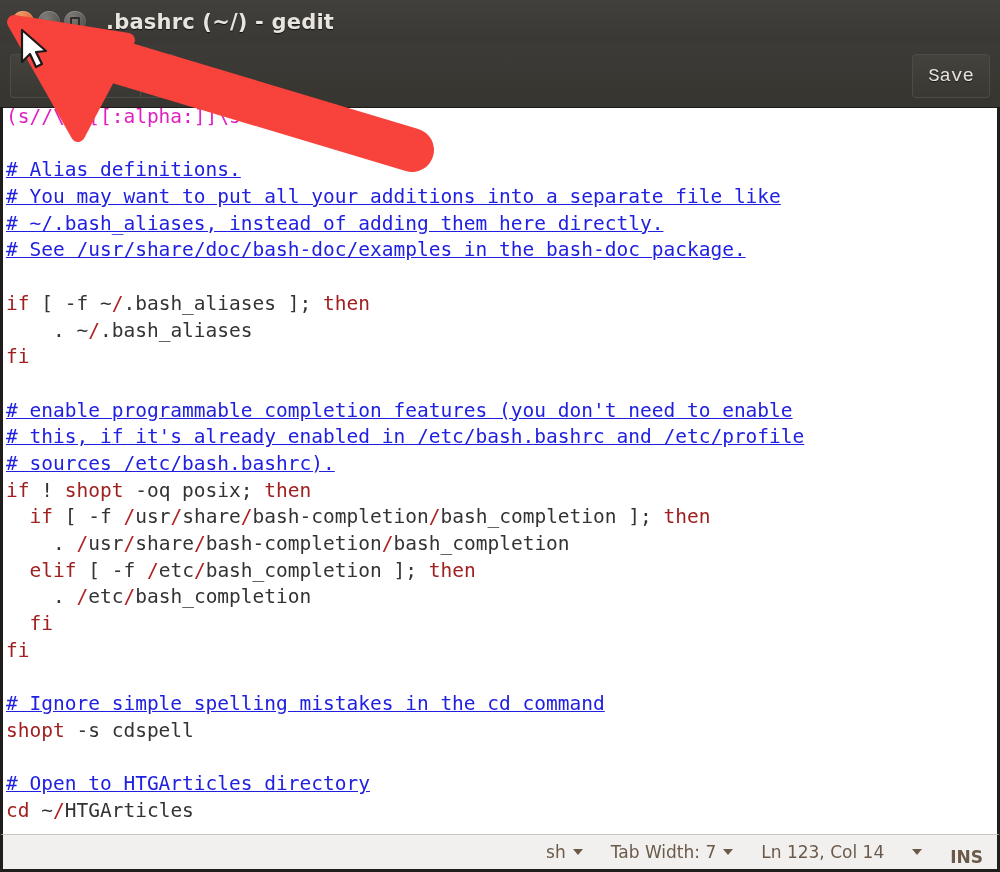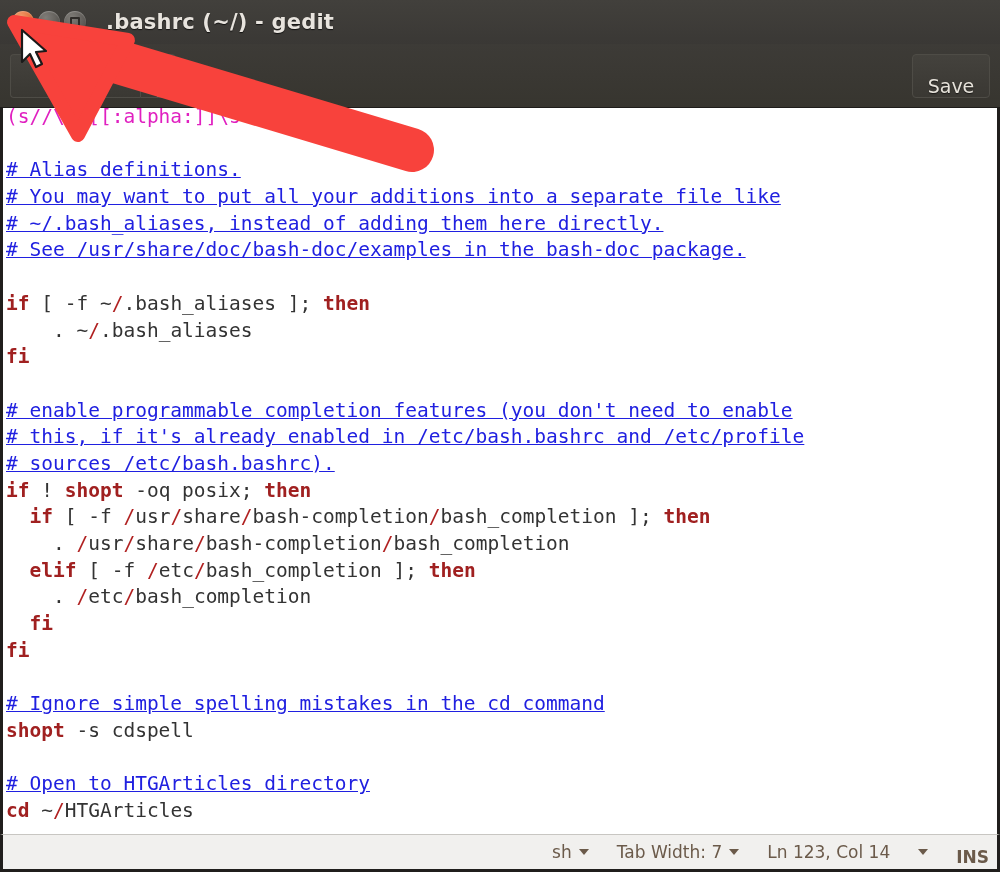--- a/index.html
+++ b/index.html
@@ -103,23 +103,24 @@
     display: flex;
     height: 44px;
   }
   .tb-btn {
     background: linear-gradient(180deg, #44423d 0%, #3a3833 100%);
     border: 1px solid #4e4c46;
     border-radius: 4px;
     color: #e6e2da;
     font-size: 19px;
     display: flex;
-    align-items: flex-end;
+    align-items: center;
     justify-content: center;
     text-shadow: 0 1px 1px rgba(0,0,0,0.6);
+    font-family: Liberation Mono, monospace;
   }
   .tb-open {
     width: 130px;
     border-top-right-radius: 0;
     border-bottom-right-radius: 0;
     border-right: none;
   }
   .tb-open-arrow {
     width: 36px;
     border-top-left-radius: 0;
@@ -155,21 +156,21 @@
     font-size: 19.5px;
     line-height: 26.7px;
     white-space: pre;
     padding: 0 0 0 3px;
     margin-top: -4px;
     color: #222222;
   }
   .code .ln { display: block; height: 26.7px; }
 
   .cm { color: #2020e0; text-decoration: underline; }         
-  .kw { color: #a02020; font-weight: bold; }  
+  .kw { color: #a02020; font-weight: normal; }  
   .pn { color: #b02020; }         
   .pl { color: #333333; }         
   .rx { color: #e020c0; }         
 
   
   .statusbar {
     position: absolute;
     bottom: 0; left: 0;
     width: 1000px;
     height: 38px;
@@ -191,21 +192,21 @@
     gap: 7px;
     padding: 0 14px;
     white-space: nowrap;
   }
   .sb-caret {
     width: 0; height: 0;
     border-left: 5px solid transparent;
     border-right: 5px solid transparent;
     border-top: 6px solid #6b5a4a;
   }
-  .sb-ins { padding-right: 8px; font-weight: 600; margin-top: 9px; }
+  .sb-ins { padding-right: 14px; font-weight: 600; margin-top: 9px; }
 
   
   .annot {
     position: absolute;
     top: 0; left: 0;
     width: 1000px; height: 872px;
     pointer-events: none;
   }
 </style>
 </head>

